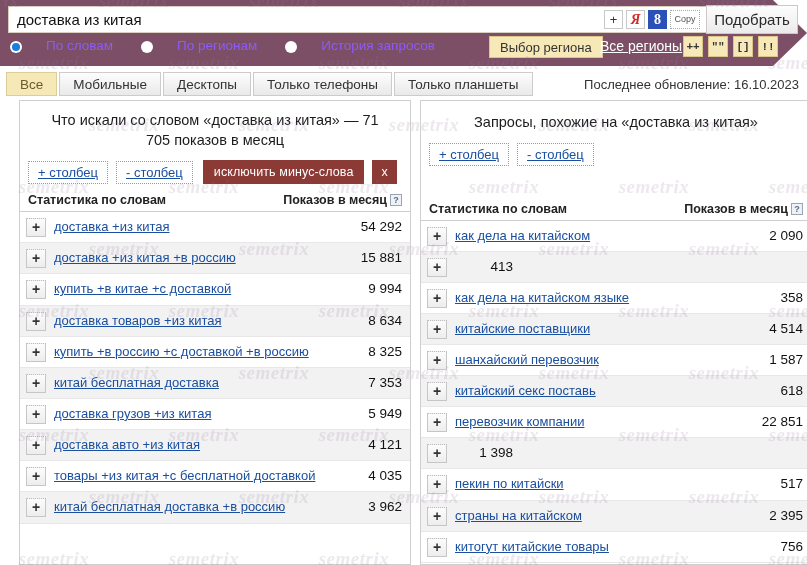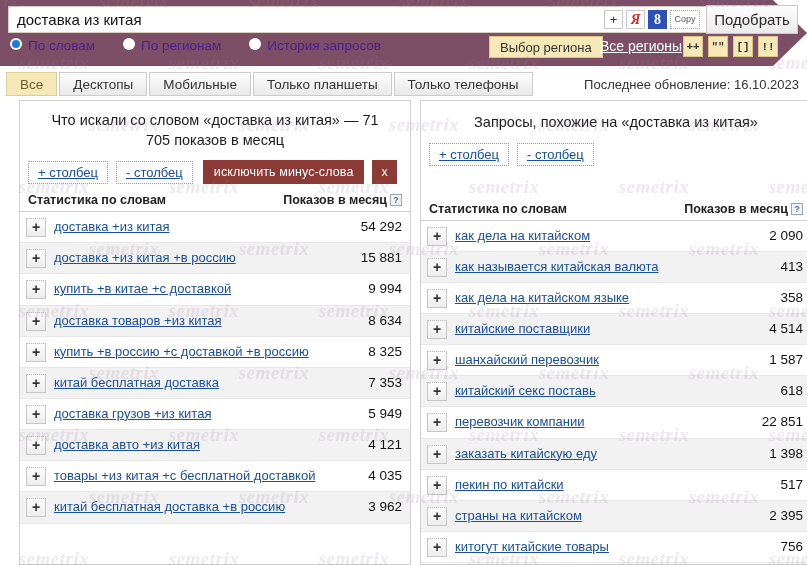--- a/index.html
+++ b/index.html
@@ -112,22 +112,22 @@
   }
 
   .radios {
     position: absolute;
     left: 10px; top: 38px;
     display: flex; align-items: center;
     gap: 28px;
     z-index: 12;
   }
   .radio {
-    display: flex; align-items: flex-start; gap: 6px;
-    color: #4c1d95;
+    display: flex; align-items: flex-end; gap: 24px;
+    color: #8b5cf6;
     font-size: 13.5px;
     cursor: pointer;
     white-space: nowrap;
   }
   .radio .dot {
     width: 12px; height: 12px;
     border-radius: 50%;
     background: #ffffff;
     display: inline-block;
     position: relative;
@@ -388,24 +388,24 @@
   <div class="mini-btns">
     <div class="mini-btn">++</div>
     <div class="mini-btn">""</div>
     <div class="mini-btn">[]</div>
     <div class="mini-btn">!!</div>
   </div>
 
   <div class="tabbar">
     <div class="tabs">
       <div class="tab active">Все</div>
+      <div class="tab">Мобильные</div>
       <div class="tab">Десктопы</div>
-      <div class="tab">Мобильные</div>
+      <div class="tab">Только телефоны</div>
       <div class="tab">Только планшеты</div>
-      <div class="tab">Только телефоны</div>
     </div>
     <div class="last-update">Последнее обновление: 16.10.2023</div>
   </div>
 
   <div class="panels">
 
     <div class="panel left">
       <div class="panel-title">Что искали со словом «доставка из китая» — 71 705 показов в месяц</div>
       <div class="col-btns">
         <div class="col-btn"><u>+ столбец</u></div>
@@ -488,21 +488,20 @@
         </span>
       </div>
       <div class="rows" id="right-rows">
           <div class="row">
             <div class="plus">+</div>
             <div class="kw">как дела на китайском</div>
             <div class="num">2 090</div>
           </div>
           <div class="row alt">
             <div class="plus">+</div>
-            <div class="kw">как называется китайская валюта</div>
             <div class="num">413</div>
           </div>
           <div class="row">
             <div class="plus">+</div>
             <div class="kw">как дела на китайском языке</div>
             <div class="num">358</div>
           </div>
           <div class="row alt">
             <div class="plus">+</div>
             <div class="kw">китайские поставщики</div>
@@ -518,21 +517,20 @@
             <div class="kw">китайский секс поставь</div>
             <div class="num">618</div>
           </div>
           <div class="row">
             <div class="plus">+</div>
             <div class="kw">перевозчик компании</div>
             <div class="num">22 851</div>
           </div>
           <div class="row alt">
             <div class="plus">+</div>
-            <div class="kw">заказать китайскую еду</div>
             <div class="num">1 398</div>
           </div>
           <div class="row">
             <div class="plus">+</div>
             <div class="kw">пекин по китайски</div>
             <div class="num">517</div>
           </div>
           <div class="row alt">
             <div class="plus">+</div>
             <div class="kw">страны на китайском</div>

